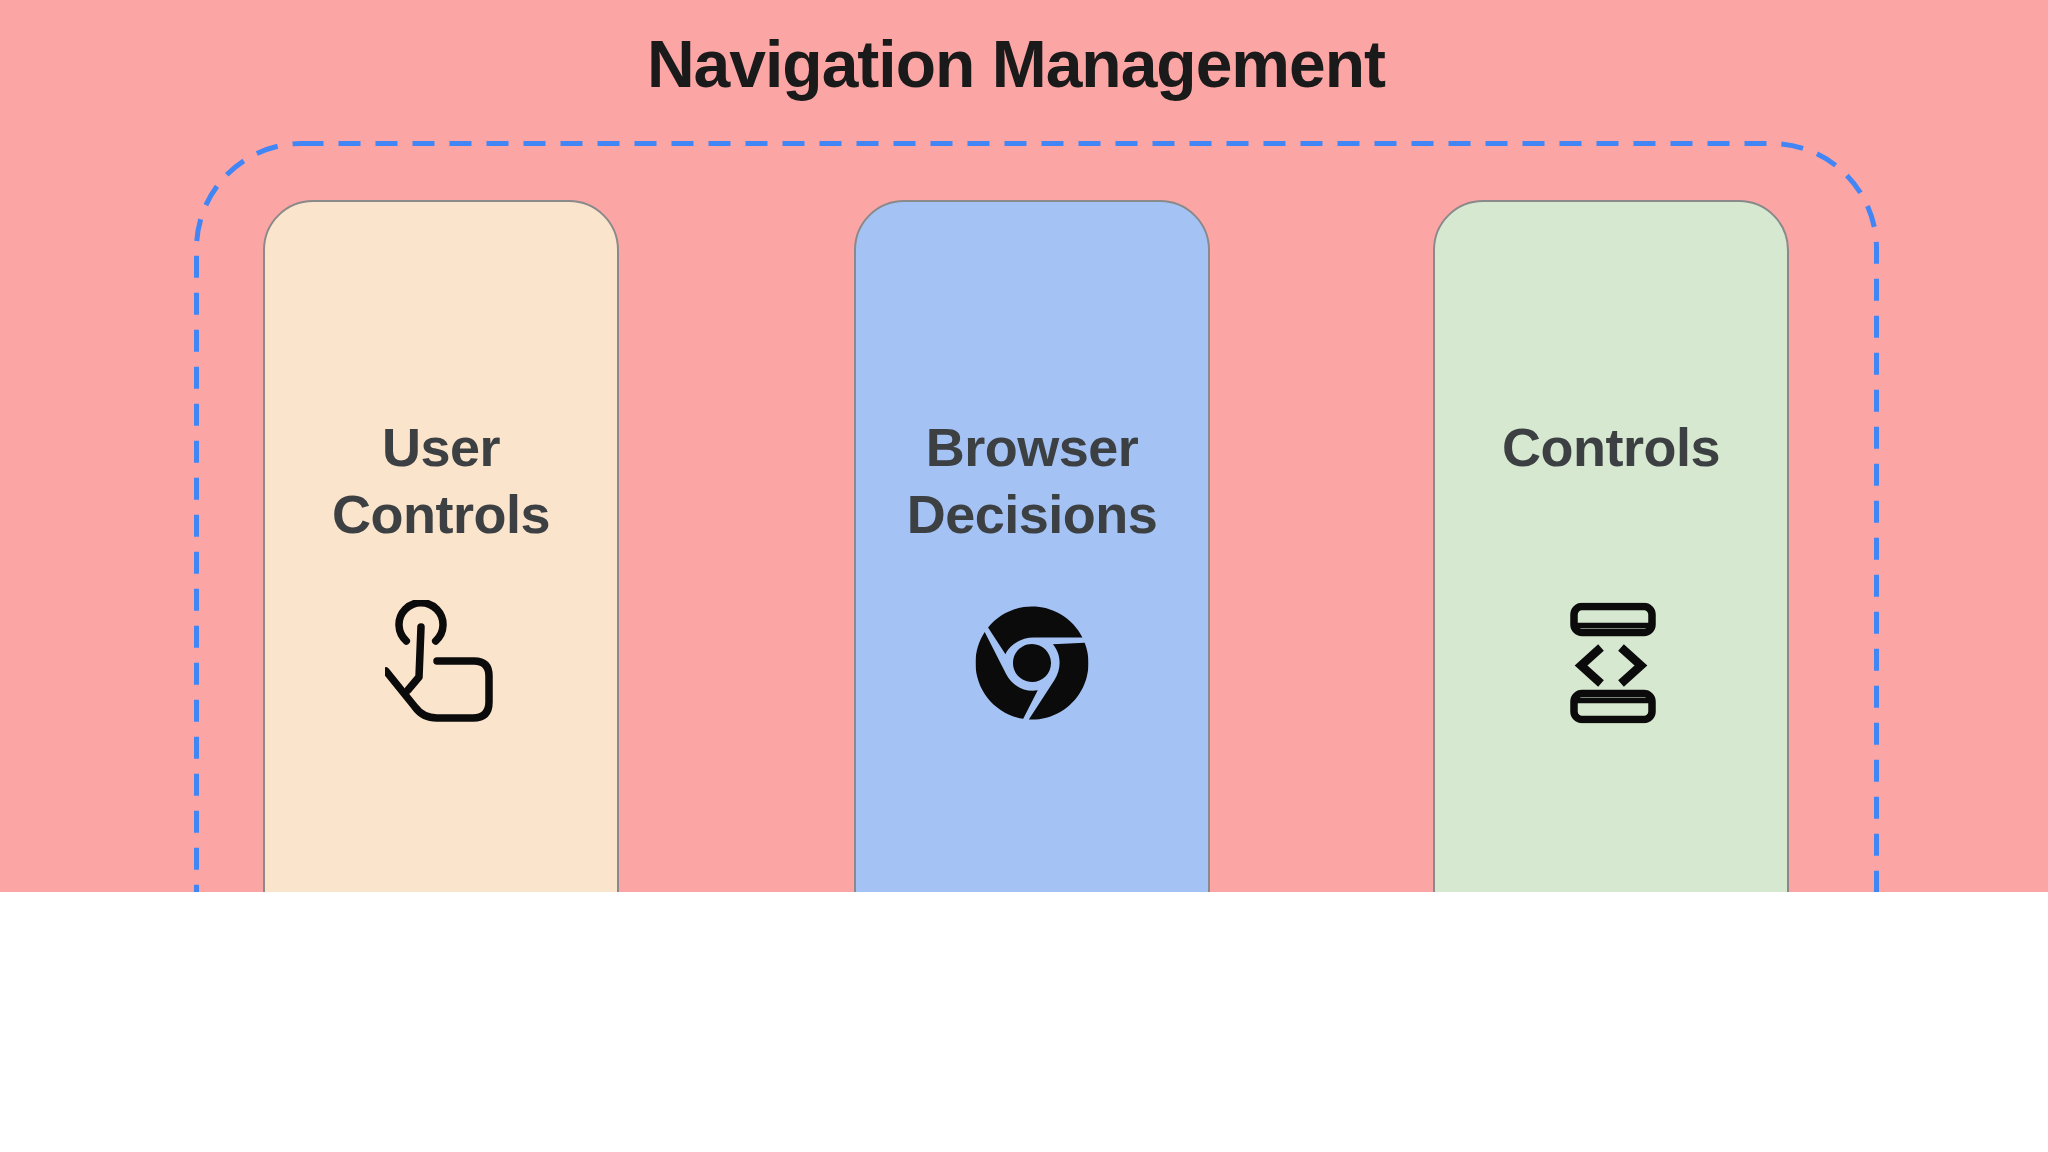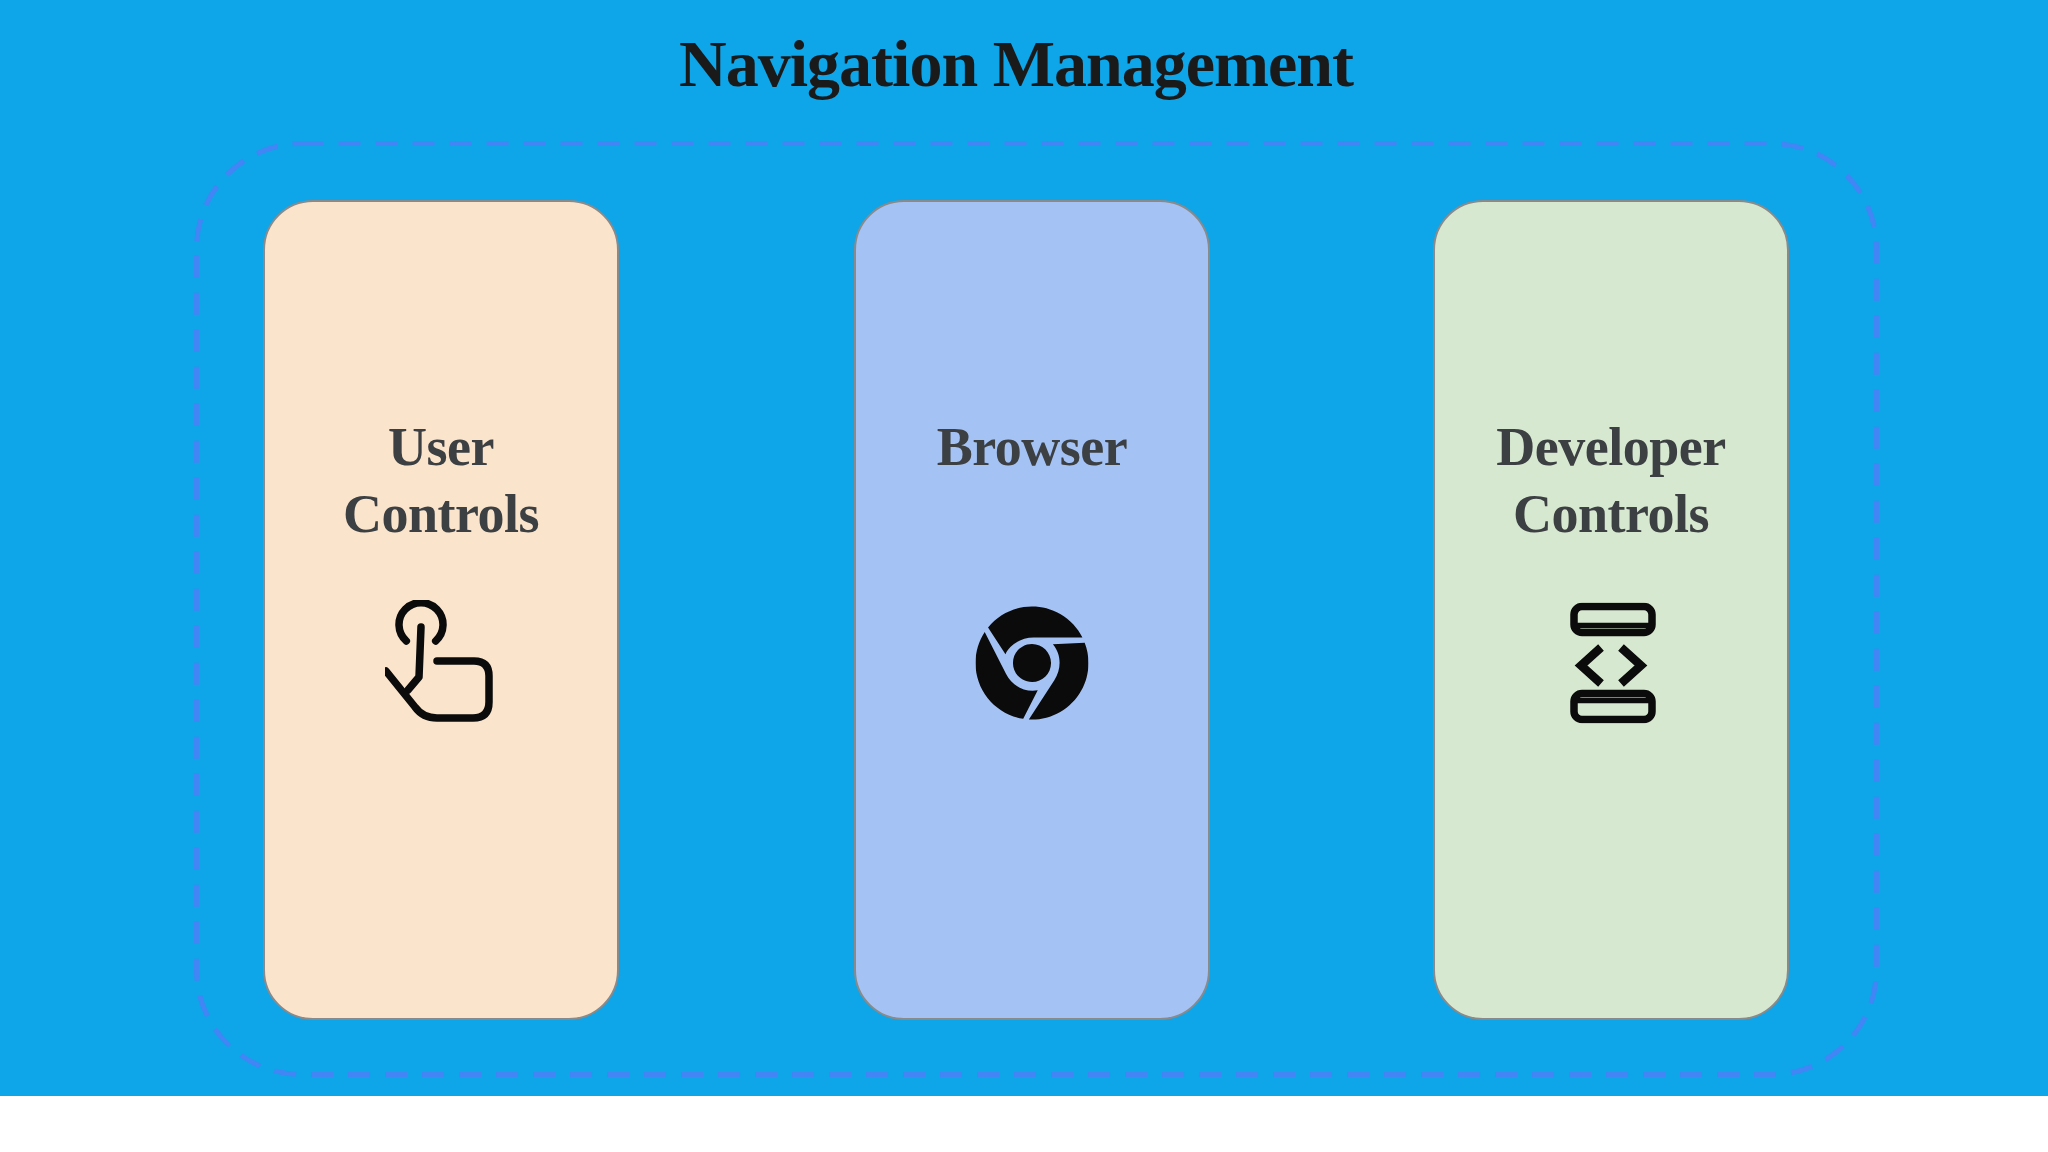--- a/index.html
+++ b/index.html
@@ -1,22 +1,22 @@
 <!DOCTYPE html>
 <html><head>
 <meta charset="utf-8">
 <style>
   html, body { margin: 0; padding: 0; background: #ffffff; }
   .stage {
     position: relative;
     width: 2048px;
-    height: 1096px;
-    background: #0ea5e9;
+    height: 892px;
+    background: #fca5a5;
     overflow: hidden;
-    font-family: Liberation Serif, serif;
+    font-family: Liberation Sans, sans-serif;
   }
   .title {
     position: absolute;
     top: 26px;
     left: 1016px;
     transform: translateX(-50%);
     margin: 0;
     font-size: 66px;
     font-weight: 700;
     letter-spacing: -1px;
@@ -84,31 +84,31 @@
           <path d="M 36 27 L 34 77 L 23 90"></path>
           <path d="M 1 71 L 30 107 Q 38 118 52 118 L 88 118 Q 104 118 104 102 L 104 76 Q 104 61 89 61 L 52 61"></path>
         </g>
       </svg>
     </div>
   </div>
 
   <div class="card card-2" style="background-color: rgb(164, 194, 244); margin-left: 21px;">
     <div class="card-label">
       <div>Browser</div>
+      <div>Decisions</div>
     </div>
     <div class="card-icon">
       <svg width="113" height="117" viewBox="0 0 496 512" xmlns="http://www.w3.org/2000/svg">
         <path fill="#0B0B0B" d="M131.5 217.5L55.1 100.1c47.6-59.2 119-91.8 192-92.1 42.3-.3 85.5 10.5 124.8 33.2 43.4 25.2 76.4 61.4 97.4 103L264 144.3c-58.1-3.4-113.4 29.3-132.5 73.2zm32.9 38.5c0 46.2 37.4 83.6 83.6 83.6s83.6-37.4 83.6-83.6-37.4-83.6-83.6-83.6-83.6 37.3-83.6 83.6zm314.9-89.2L339.6 174c37.9 44.3 38.5 108.2 6.4 157.6L234.1 503.6c46.5 2.5 94.4-7.7 137.8-32.9 107.4-62 150.9-192 107.4-303.9zM133.7 303.6L40.4 120.1C14.9 159.1 0 205.9 0 256c0 124 90.8 226.7 209.5 244.9l63.7-124.8c-57.6 10.8-113.2-20.8-139.5-72.5z"></path>
       </svg>
     </div>
   </div>
 
   <div class="card card-3" style="background-color: rgb(215, 232, 208);">
     <div class="card-label">
-      <div>Developer</div>
       <div>Controls</div>
     </div>
     <div class="card-icon">
       <svg width="92" height="121" viewBox="0 0 92 121" xmlns="http://www.w3.org/2000/svg">
         <g fill="none" stroke="#0B0B0B">
           <rect x="9" y="4" width="78" height="26" rx="8" stroke-width="7.5"></rect>
           <line x1="9" y1="23" x2="87" y2="23" stroke-width="5.5"></line>
           <path d="M 36 45 L 16 63 L 36 81" stroke-width="8.5" stroke-linejoin="miter"></path>
           <path d="M 56 45 L 76 63 L 56 81" stroke-width="8.5" stroke-linejoin="miter"></path>
           <rect x="9" y="91" width="78" height="26" rx="8" stroke-width="7.5"></rect>

